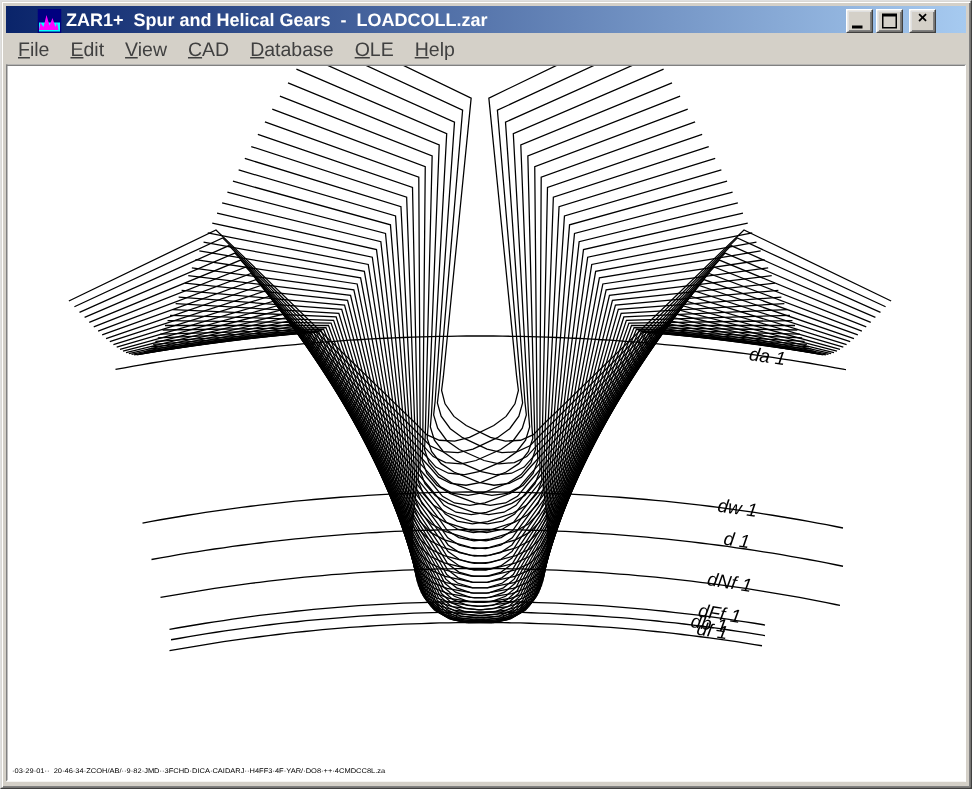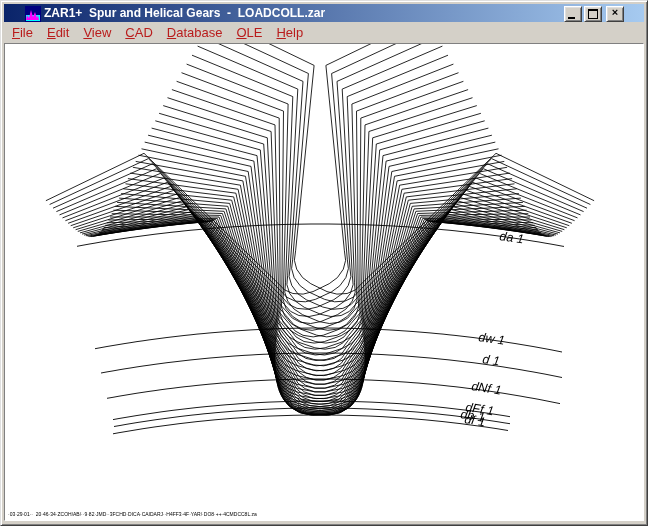--- a/index.html
+++ b/index.html
@@ -18,21 +18,21 @@
     border:1px solid;border-color:#FFFFFF #404040 #404040 #FFFFFF;
     box-shadow:inset 1px 1px 0 #DFDFDF, inset -1px -1px 0 #808080;
     position:relative;cursor:default;}
   .wbtn.close{margin-left:4px;}
   .g-min{position:absolute;left:3px;bottom:2px;width:7px;height:2px;background:#000;}
   .g-max{position:absolute;left:3px;top:2px;width:8px;height:7px;
     border:1px solid #000;border-top-width:2px;}
   .g-x{position:absolute;left:0;top:-1px;width:16px;text-align:center;
     font-size:11px;font-weight:bold;color:#000;font-family:"Liberation Sans",sans-serif;}
   #menubar{position:absolute;left:3px;top:21px;right:3px;height:21px;background:#D4D0C8;
-    display:flex;align-items:center;padding-left:1px;font-size:13px;color:#b91c1c;}
+    display:flex;align-items:center;padding-left:1px;font-size:13px;color:#404040;}
   .mi{padding:2px 7px;cursor:default;}
   .mi u{text-decoration:underline;}
   #client{position:absolute;left:3px;top:42px;right:3px;bottom:4px;
     background:var(--paper,#FFFFFF);
     border:1px solid;border-color:#808080 #FFFFFF #FFFFFF #808080;}
   #drawing{position:absolute;left:0;top:0;}
   .dlabel{font-family:"Liberation Sans",sans-serif;font-style:italic;font-size:12.5px;fill:#000;}
   #plotfooter{position:absolute;left:3px;bottom:3px;font-size:5px;letter-spacing:0;
     color:#000;white-space:pre;transform:scaleY(.9);transform-origin:left bottom;}
 </style>

